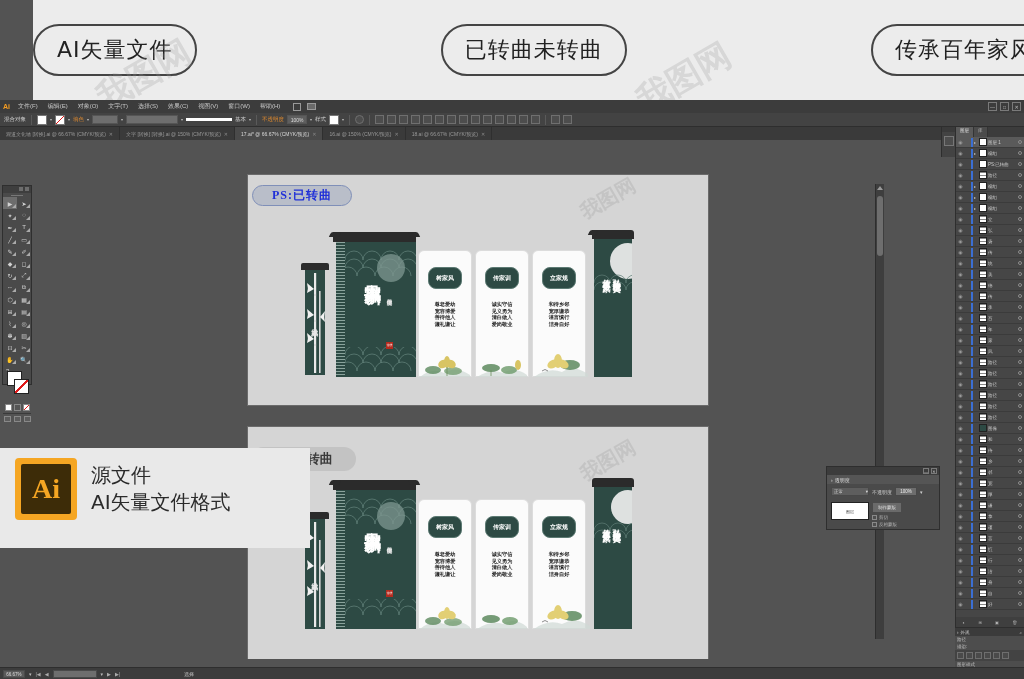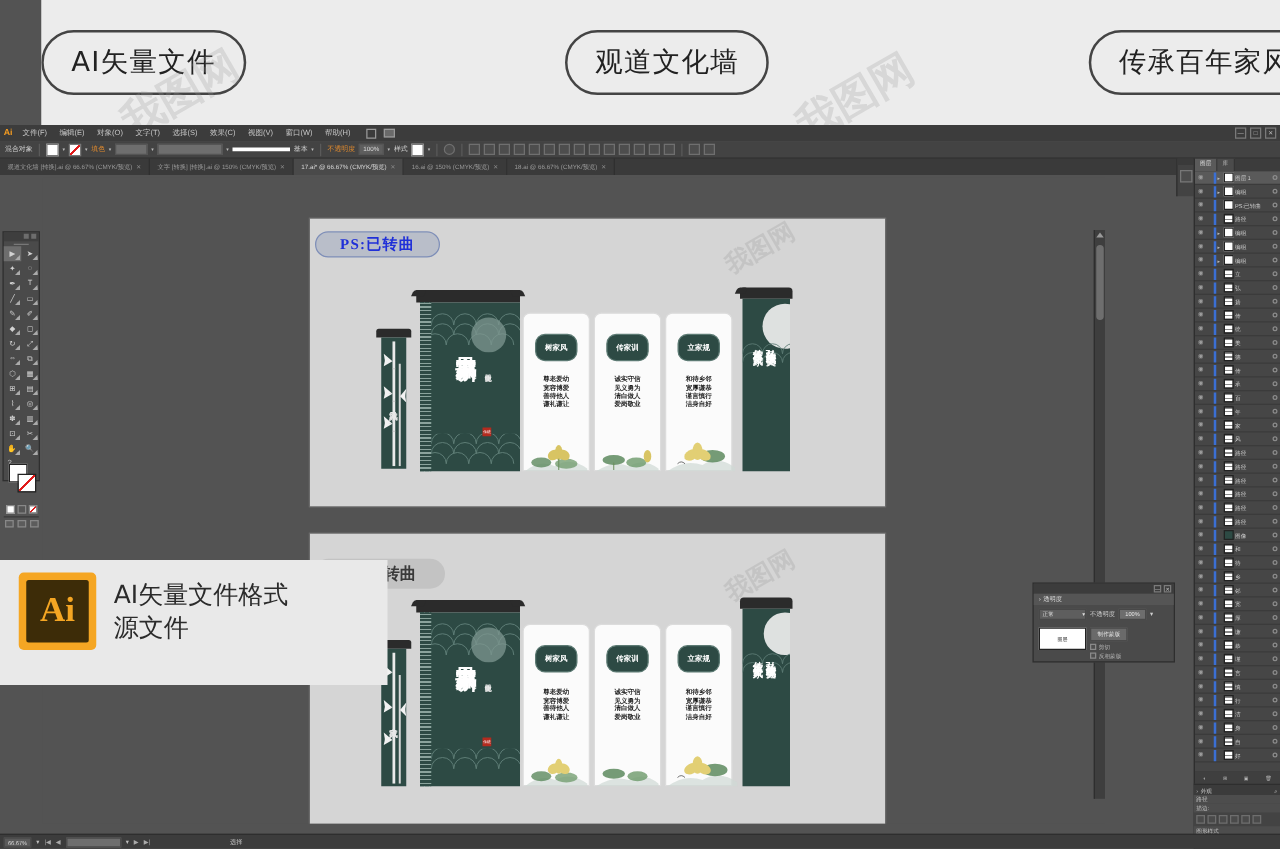--- a/index.html
+++ b/index.html
@@ -326,21 +326,21 @@
   #ai-badge-bg{
     position:absolute; left:0; top:448px; width:310px; height:100px;
     background:#e9e9e9; z-index:35;
   }
 </style>
 </head>
 <body>
 
 <div id="promo-banner">
   <div class="promo-pill">AI矢量文件</div>
-  <div class="promo-pill">观道文化墙</div>
+  <div class="promo-pill">已转曲未转曲</div>
   <div class="promo-pill">传承百年家风</div>
   <div class="promo-wm" style="left:60px;top:52px;">我图网</div>
   <div class="promo-wm" style="left:600px;top:55px;">我图网</div>
 </div>
 
 <div id="ai-window">
 
   <div id="menu-bar">
     <div id="ai-logo">Ai</div>
     <div class="menu-item">文件(F)</div>
@@ -1201,16 +1201,16 @@
   </div>
 
 </div>
 
 <div id="ai-badge-bg"></div>
 <div id="ai-badge">
   <div id="ai-badge-icon">
     <span>Ai</span>
   </div>
   <div id="ai-badge-text">
+    <div>源文件</div>
     <div>AI矢量文件格式</div>
-    <div>源文件</div>
   </div>
 </div>
 
 </body></html>

